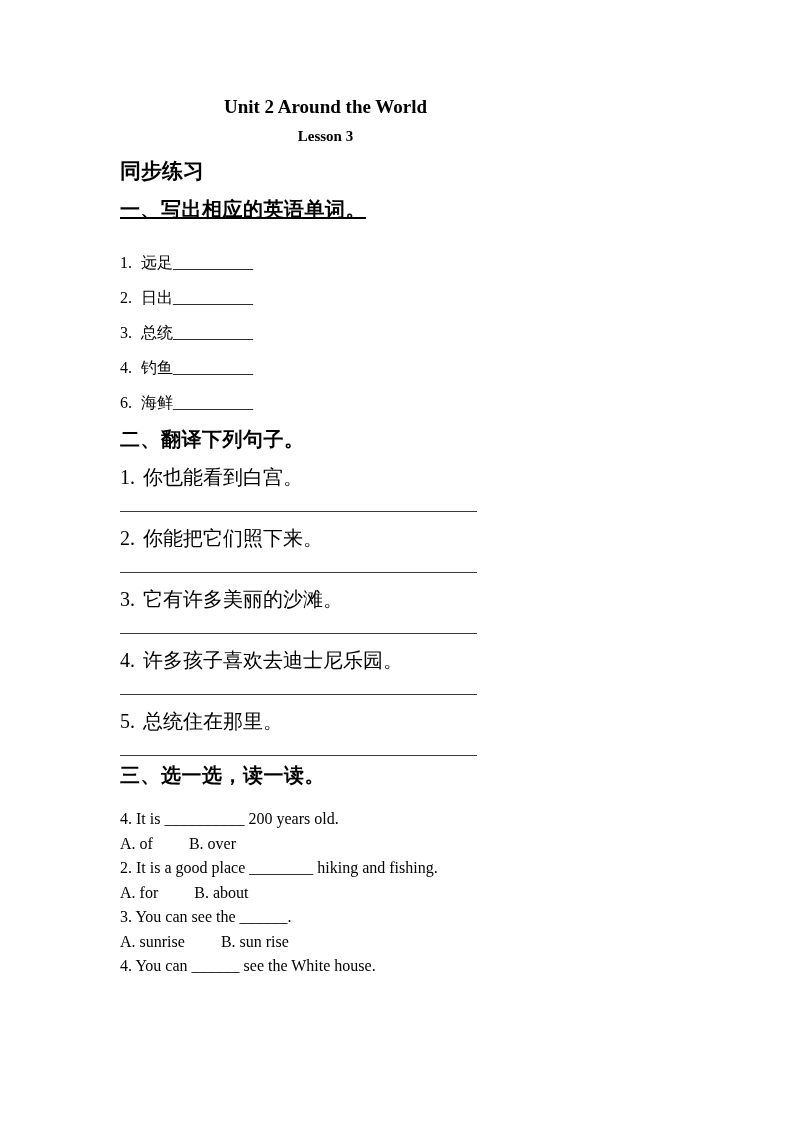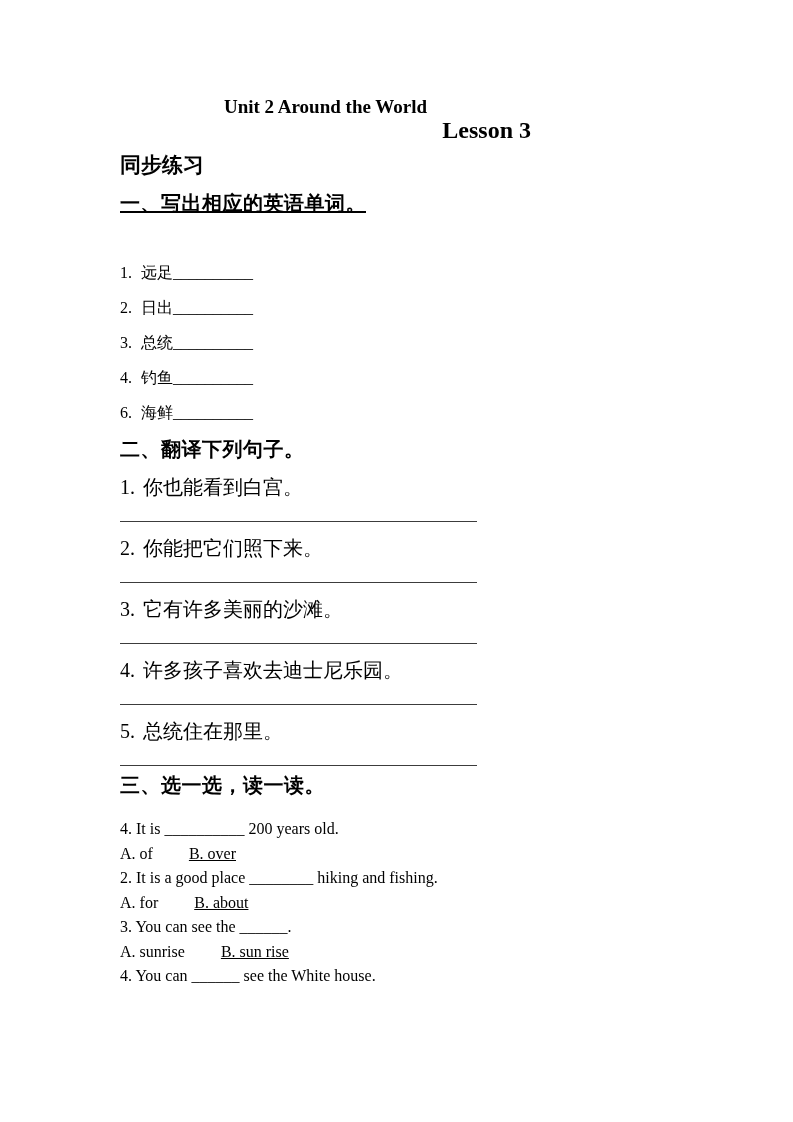--- a/index.html
+++ b/index.html
@@ -21,25 +21,25 @@
   
   .doc-title {
     margin: 0;
     text-align: center;
     font-family: "Liberation Serif", "DejaVu Serif", serif;
     font-weight: bold;
     font-size: 19px;
     line-height: 22px;
   }
   .doc-lesson {
-    margin: 1px 0 0 0;
-    text-align: right;
+    margin: 7px 0 0 0;
+    text-align: center;
     font-family: "Liberation Serif", "DejaVu Serif", serif;
     font-weight: bold;
-    font-size: 24px;
+    font-size: 15px;
     line-height: 22px;
   }
   .doc-subtitle-cn {
     margin: 11px 0 0 0;
     font-family: Liberation Sans, sans-serif;
     font-weight: bold;
     font-size: 21px;
     line-height: 25px;
   }
   
@@ -48,21 +48,21 @@
     font-family: "Liberation Sans", "DejaVu Sans", sans-serif;
     font-weight: bold;
     font-size: 20px;
     line-height: 23px;
     letter-spacing: 0.5px;
   }
   .heading-1 { margin-top: 15px; text-decoration: underline; }
   .heading-2 { margin-top: 12px; }
   .heading-3 { margin-top: 8px; }
   
-  .word-list { margin-top: 48px; }
+  .word-list { margin-top: 32px; }
   .word-item {
     font-size: 16px;
     line-height: 20px;
     margin-bottom: 15px;
     white-space: nowrap;
   }
   .word-item .num {
     font-family: "Liberation Serif", "DejaVu Serif", serif;
     margin-right: 9px;
   }
@@ -87,21 +87,21 @@
     height: 0;
     border-bottom: 1px solid #3c3c3c;
   }
   
   .mc-list { margin-top: 20px; }
   .mc-line {
     font-size: 16px;
     line-height: 24.5px;
     white-space: nowrap;
   }
-  .mc-option-b { margin-left: 36px; text-decoration: underline; }
+  .mc-option-b { margin-left: 36px; }
 </style>
 </head>
 <body>
 
 <div class="page">
 
   <h1 class="doc-title">Unit 2 Around the World</h1>
   <h2 class="doc-lesson">Lesson 3</h2>
   <h2 class="doc-subtitle-cn">同步练习</h2>
 

